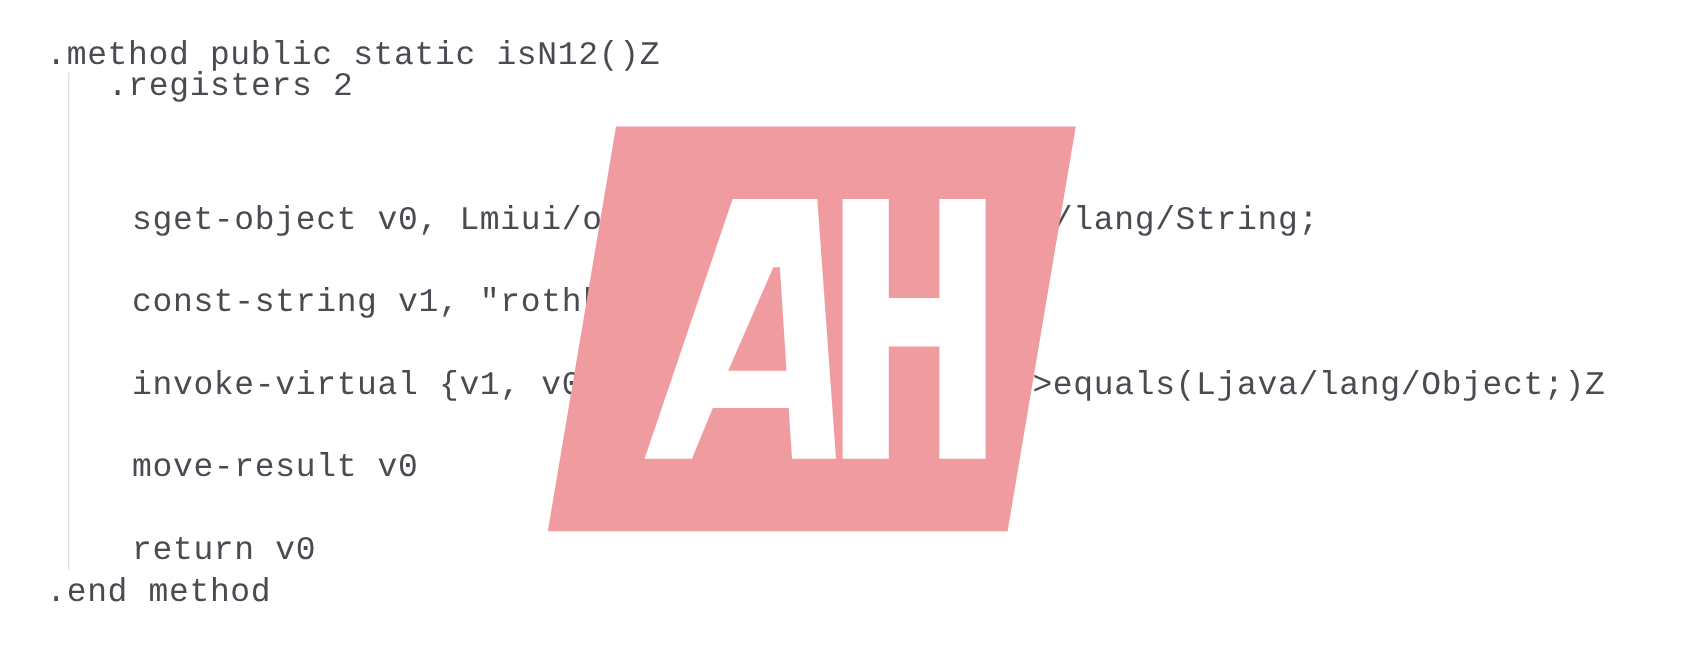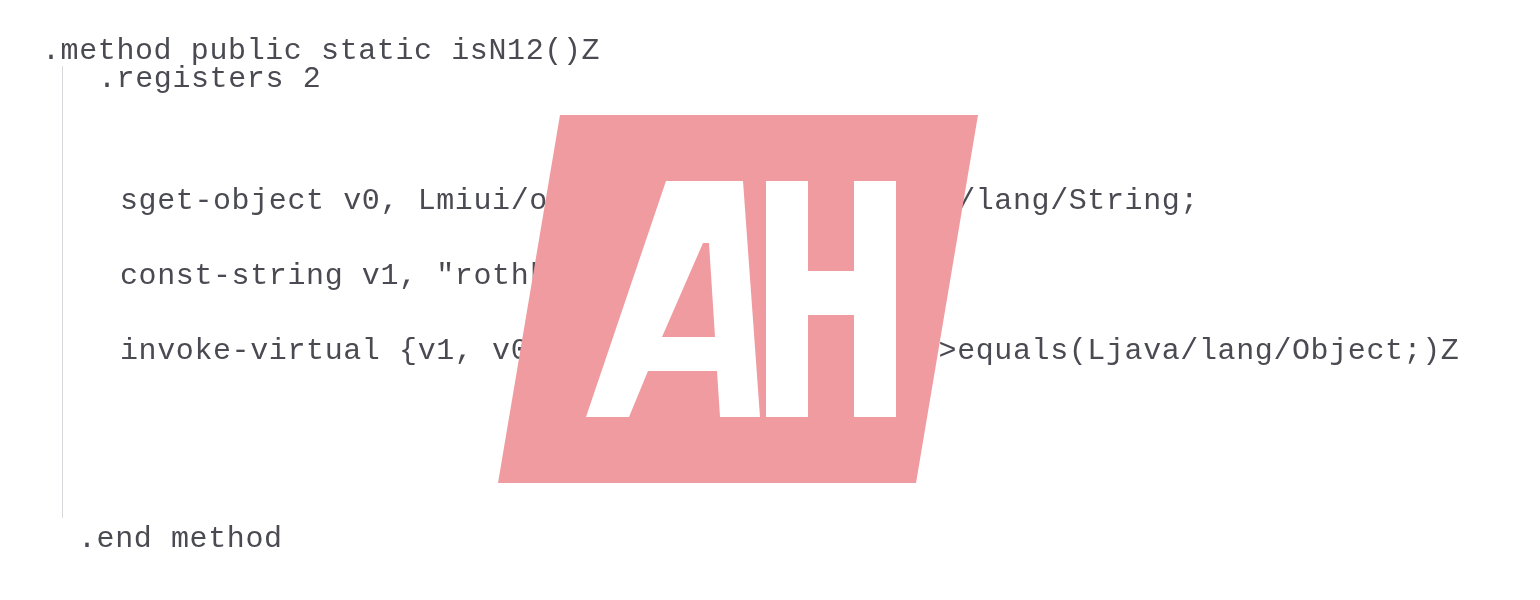--- a/index.html
+++ b/index.html
@@ -85,22 +85,24 @@
 
   <div class="code-line level-0" style="top: 32px;">.method public static isN12()Z</div>
       <div class="code-line level-1" style="top: 60px;">.registers 2</div>
       <div class="code-line level-1" style="top: 107px;"></div>
       <div class="code-line level-2" style="top: 182px;">sget-object v0, Lmiui/os/Build;-&gt;DEVICE:Ljava/lang/String;</div>
       <div class="code-line level-2" style="top: 219.5px;"></div>
       <div class="code-line level-2" style="top: 257px;">const-string v1, "rothko"</div>
       <div class="code-line level-2" style="top: 294.5px;"></div>
       <div class="code-line level-2" style="top: 332px;">invoke-virtual {v1, v0}, Ljava/lang/String;-&gt;equals(Ljava/lang/Object;)Z</div>
       <div class="code-line level-2" style="top: 369.5px;"></div>
+      <div class="code-line level-2" style="top: 407px;">move-result v0</div>
       <div class="code-line level-2" style="top: 444.5px;"></div>
-      <div class="code-line level-0" style="top: 519.5px; margin-left: 36px;">.end method</div>
+      <div class="code-line level-2" style="top: 482px;">return v0</div>
+      <div class="code-line level-0" style="top: 519.5px;">.end method</div>
     </div>
 
   <div id="watermark">
     <svg viewBox="0 0 480 368" xmlns="http://www.w3.org/2000/svg" aria-hidden="true">
 
       <polygon points="62,0 480,0 418,368 0,368" fill="#f09ba0"></polygon>
 
       <path d="M 168 66 L 245 66 L 262 302 L 222 302 L 219 256 L 150 256 L 131 302 L 88 302 Z
                M 164 222 L 217 222 L 211 128 L 205 128 Z" fill="#ffffff" fill-rule="evenodd"></path>
 

